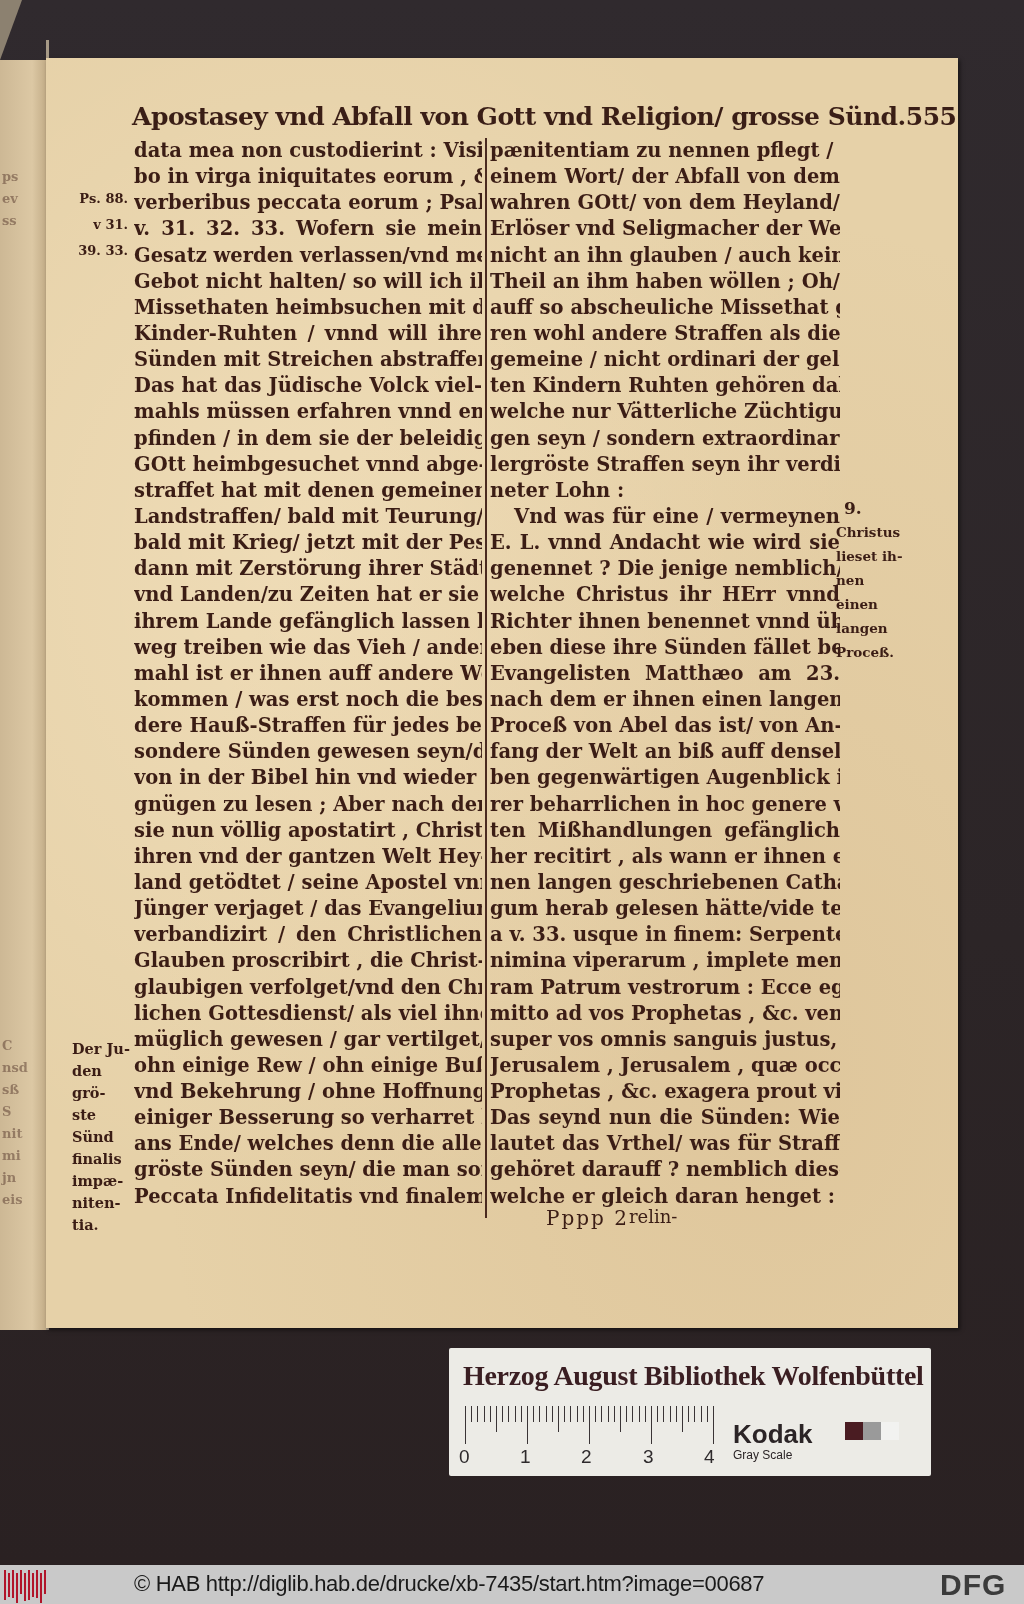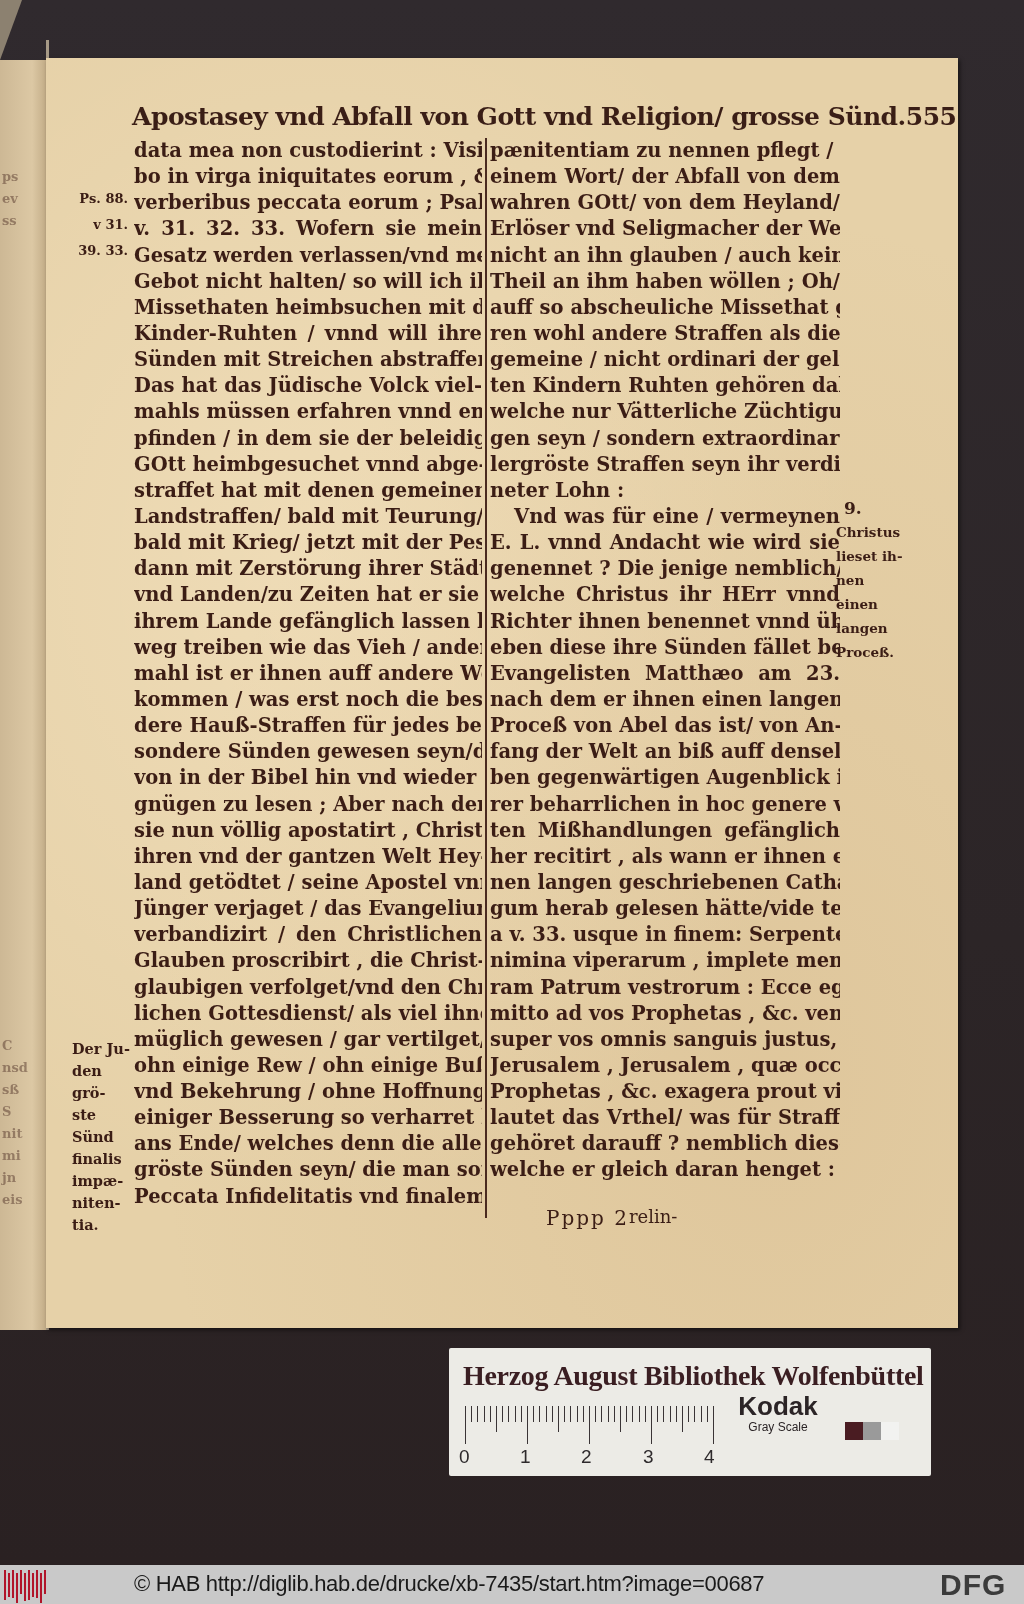--- a/index.html
+++ b/index.html
@@ -85,21 +85,21 @@
     font-family: "Liberation Serif", serif; font-weight: bold; font-size: 28px;
     color: #3a1e22; white-space: nowrap; letter-spacing: -0.3px;
   }
   .ruler { position: absolute; left: 16px; top: 58px; width: 260px; height: 40px; }
   .ruler .tick { position: absolute; top: 0; width: 1px; background: #3a3436; }
   .ruler-nums { position: absolute; left: 8px; top: 98px; width: 260px; height: 22px; }
   .ruler-nums span {
     position: absolute; top: 0; font-family: "Liberation Sans", sans-serif;
     font-size: 19px; color: #2e2a2c;
   }
-  .kodak { position: absolute; left: 284px; top: 44px; width: 90px; text-align: center; }
+  .kodak { position: absolute; left: 284px; top: 72px; width: 90px; }
   .kodak .brand { font-family: "Liberation Sans", sans-serif; font-weight: bold; font-size: 26px; color: #2b2426; line-height: 28px; }
   .kodak .sub { font-family: "Liberation Sans", sans-serif; font-size: 12px; color: #2b2426; }
   .grayscale { position: absolute; left: 396px; top: 74px; display: flex; }
   .grayscale span { width: 18px; height: 18px; display: block; }
   .footer {
     position: absolute; left: 0; top: 1565px; width: 1024px; height: 39px;
     background: #c9c9c9; display: flex; align-items: center;
   }
   .footer .logo-left { position: absolute; left: 4px; top: 5px; width: 44px; height: 30px; }
   .footer .logo-left i {
@@ -215,20 +215,21 @@
       <span class="line">her recitirt , als wann er ihnen ei-</span>
       <span class="line">nen langen geschriebenen Cathalo-</span>
       <span class="line">gum herab gelesen hätte/vide textum</span>
       <span class="line">a v. 33. usque in finem: Serpentes ge-</span>
       <span class="line">nimina viperarum , implete mensu-</span>
       <span class="line">ram Patrum vestrorum : Ecce ego</span>
       <span class="line">mitto ad vos Prophetas , &amp;c. veniet</span>
       <span class="line">super vos omnis sanguis justus, &amp;c.</span>
       <span class="line">Jerusalem , Jerusalem , quæ occidis</span>
       <span class="line">Prophetas , &amp;c. exagera prout vis !</span>
+      <span class="line">Das seynd nun die Sünden: Wie</span>
       <span class="line">lautet das Vrthel/ was für Straff</span>
       <span class="line">gehöret darauff ? nemblich diese/</span>
       <span class="line">welche er gleich daran henget : Ecce</span>
     </div>
 
   <div class="margin-note margin-section">
     <div class="num">9.</div>
     <div>Christus</div>
     <div>lieset ih-</div>
     <div>nen einen</div>

